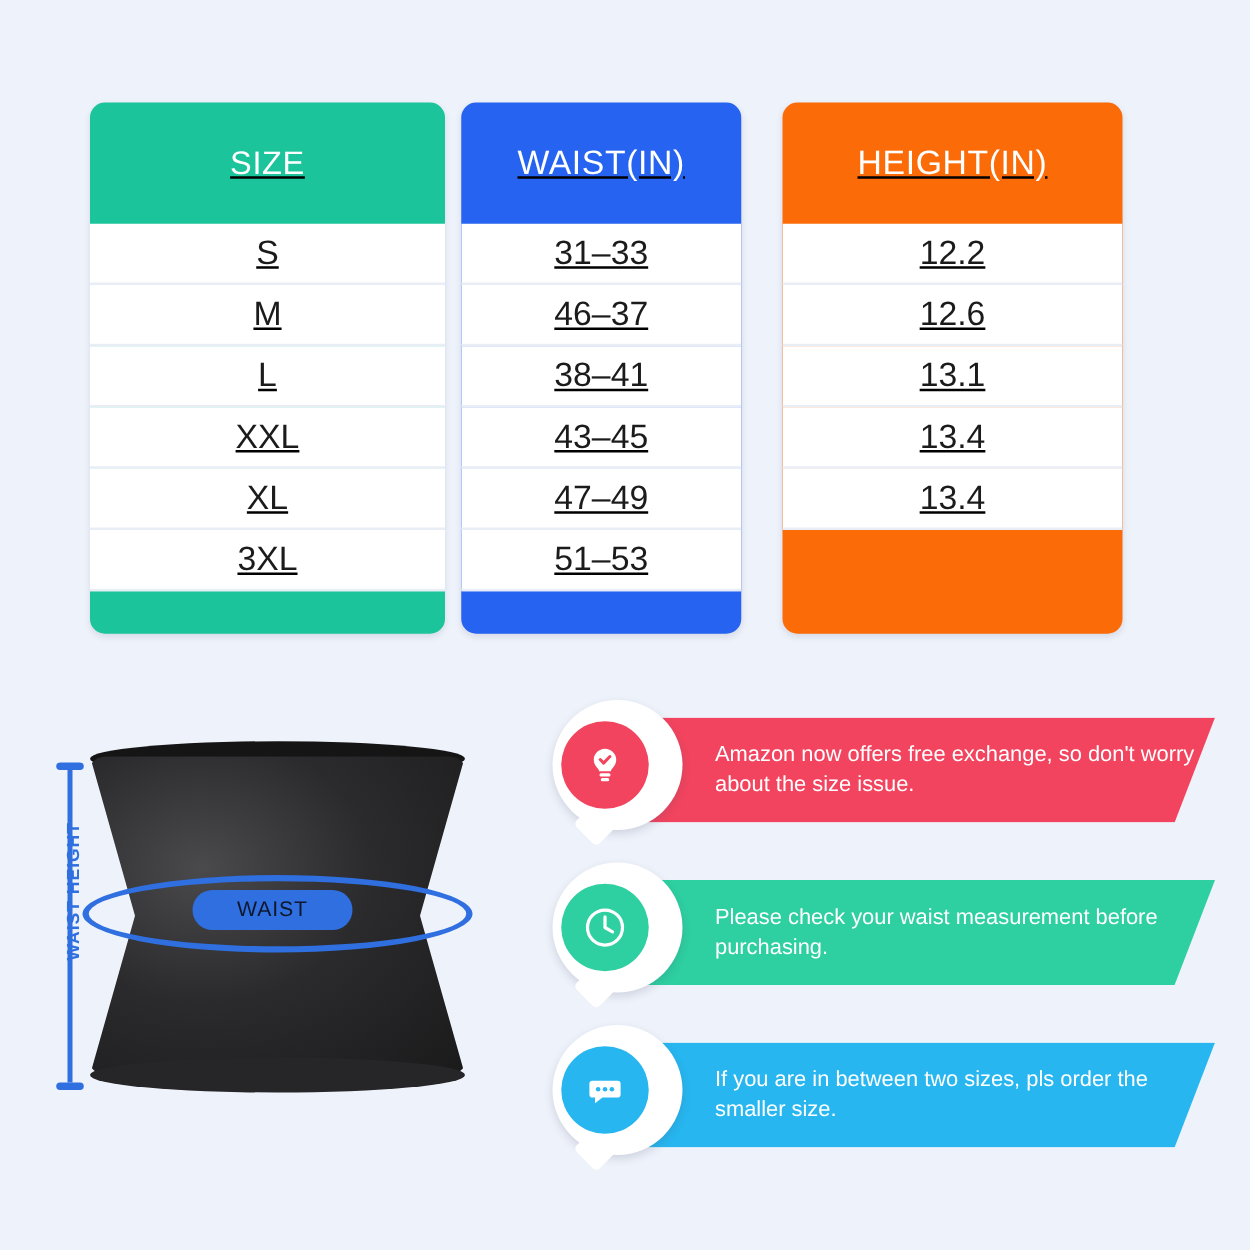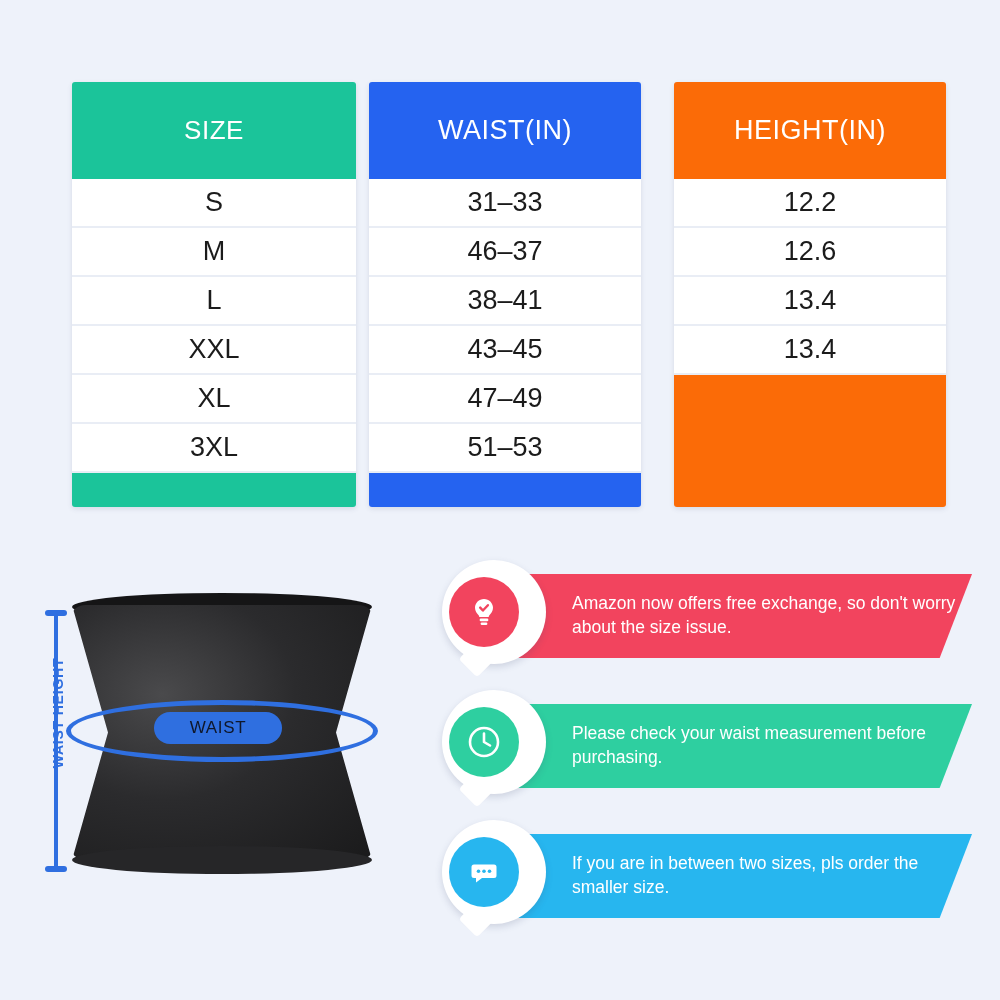--- a/index.html
+++ b/index.html
@@ -19,26 +19,27 @@
   .size-table {
     position: absolute;
     left: 72px;
     top: 82px;
     width: 856px;
     display: flex;
     gap: 13px;
   }
   .col {
     flex: 0 0 auto;
-    border-radius: 3px;
+    border-radius: 12px;
     overflow: hidden;
     box-shadow: 0 2px 5px rgba(60,70,110,.13);
+    text-decoration: underline;
   }
   .col-size   { width: 284px; background: #1bc49a; }
-  .col-waist  { width: 272px; background: #2563f0; }
+  .col-waist  { width: 224px; background: #2563f0; }
   .col-height { width: 272px; background: #fb6b07; margin-left: 20px; }
 
   .col-head {
     height: 97px;
     display: flex;
     align-items: center;
     justify-content: center;
     color: #fff;
     font-size: 27px;
     letter-spacing: .5px;
@@ -251,20 +252,21 @@
     <div class="cell">43–45</div>
     <div class="cell">47–49</div>
     <div class="cell">51–53</div>
     <div class="col-foot"></div>
   </div>
 
   <div class="col col-height">
     <div class="col-head">HEIGHT(IN)</div>
     <div class="cell">12.2</div>
     <div class="cell">12.6</div>
+    <div class="cell">13.1</div>
     <div class="cell">13.4</div>
     <div class="cell">13.4</div>
     <div class="col-foot"></div>
   </div>
 
 </div>
 
 <div class="product">
   <div class="height-bar">
     <div class="cap top"></div>

